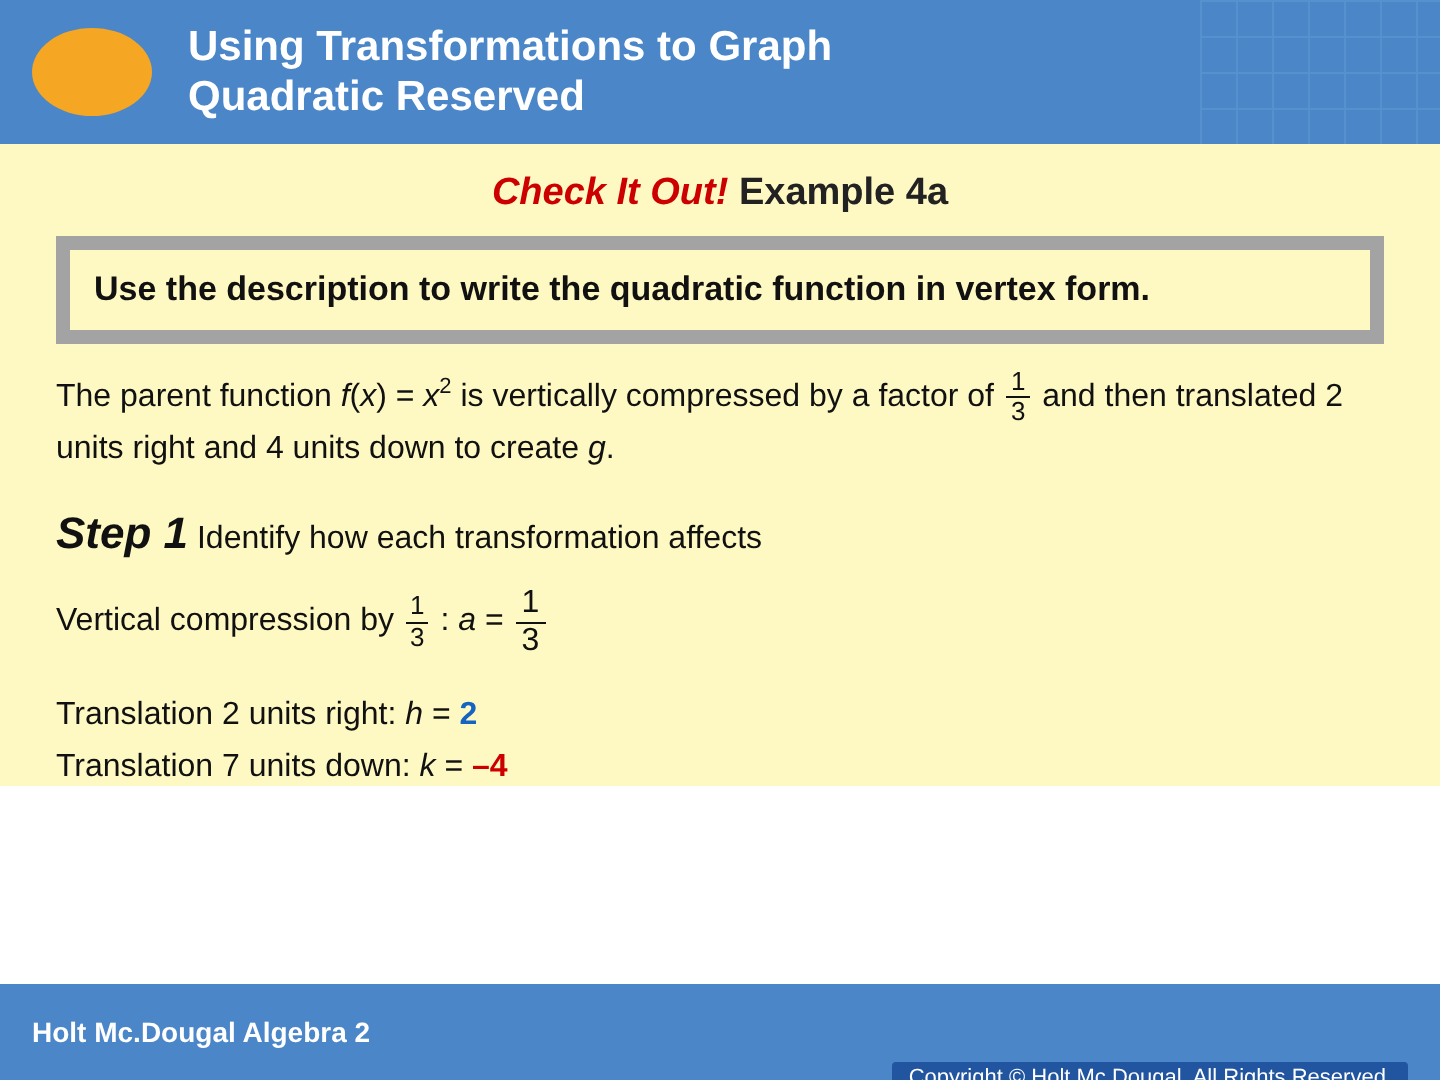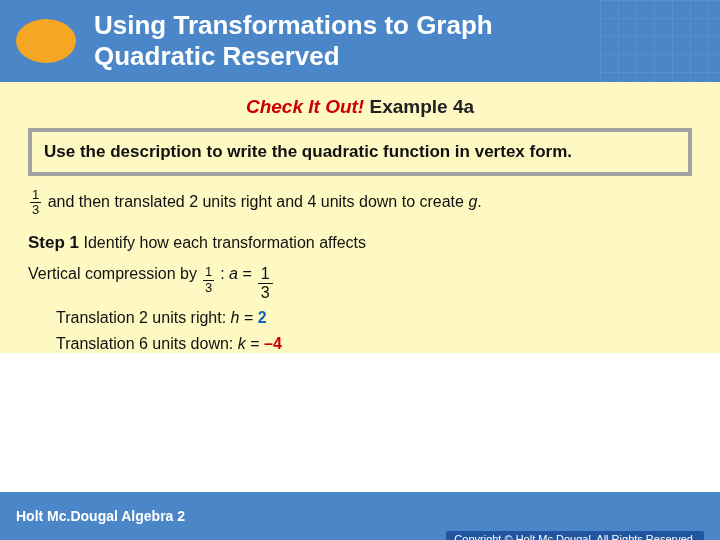--- a/index.html
+++ b/index.html
@@ -26,21 +26,21 @@
       width: 60px;
       height: 44px;
       background: #f5a623;
       border-radius: 50%;
       margin-right: 18px;
       flex-shrink: 0;
     }
 
     .header-title {
       color: #fff;
-      font-size: 26px;
+      font-size: 21px;
       font-weight: bold;
       line-height: 1.2;
     }
 
     .header-grid {
       position: absolute;
       right: 0;
       top: 0;
       width: 120px;
       height: 100%;
@@ -67,21 +67,21 @@
       font-weight: bold;
       font-style: italic;
     }
 
     .check-it-out-example {
       color: #222;
       font-weight: bold;
     }
 
     .problem-statement {
-      border: 4px solid #a3a3a3;
+      border: 7px solid #a3a3a3;
       padding: 8px 12px;
       margin-bottom: 12px;
       font-size: 17px;
       font-weight: bold;
       color: #111;
       line-height: 1.4;
     }
 
     .description-text {
       font-size: 16px;
@@ -132,40 +132,41 @@
 
     .step1-block {
       margin-bottom: 10px;
       font-size: 16px;
       color: #111;
       line-height: 1.5;
     }
 
     .step1-label {
       font-weight: bold;
-      font-size: 17px;
+      font-size: 22px;
+      font-style: italic;
     }
 
     .step1-indent {
       margin-left: 62px;
     }
 
     .vert-compression-line {
       font-size: 16px;
       color: #111;
+      margin-bottom: 20px;
+      display: flex;
+      align-items: center;
+      gap: 4px;
+    }
+
+    .translation-line {
+      font-size: 16px;
+      color: #111;
       margin-bottom: 8px;
-      display: flex;
-      gap: 4px;
-    }
-
-    .translation-line {
-      font-size: 16px;
-      color: #111;
-      margin-bottom: 8px;
-      margin-left: 28px;
     }
 
     .blue-value {
       color: #1565c0;
       font-weight: bold;
     }
 
     .red-value {
       color: #cc0000;
       font-weight: bold;
@@ -218,20 +219,22 @@
 <div class="main-content">
 
   <div class="check-it-out">
     <span class="check-it-out-highlight">Check It Out!</span>
     <span class="check-it-out-example"> <span>Example 4a</span></span>
   </div>
 
   <div class="problem-statement">Use the description to write the quadratic function in vertex form.</div>
 
   <div class="description-text">
+    <span>The parent function <em>f</em>(<em>x</em>) = <em>x</em><sup>2</sup> is vertically
+compressed by a factor of </span>
     <span class="fraction">
       <span class="numerator">1</span>
       <span class="denominator">3</span>
     </span>
     <span> and then translated
 2 units right and 4 units down to create <em>g</em>.</span>
   </div>
 
   <div class="step1-block">
     <span class="step1-label">Step 1</span>
@@ -252,21 +255,21 @@
   </div>
 
   <div class="translation-line">
     <span>Translation 2 units right: </span>
     <em>h</em>
     <span> = </span>
     <span class="blue-value">2</span>
   </div>
 
   <div class="translation-line">
-    <span>Translation 6 units down: </span>
+    <span>Translation 7 units down: </span>
     <em>k</em>
     <span> = </span>
     <span class="red-value">–4</span>
   </div>
 
 </div>
 
 <div class="footer">
   <span class="footer-left">Holt Mc.Dougal Algebra 2</span>
   <span class="footer-right">Copyright © Holt Mc.Dougal. All Rights Reserved.</span>

